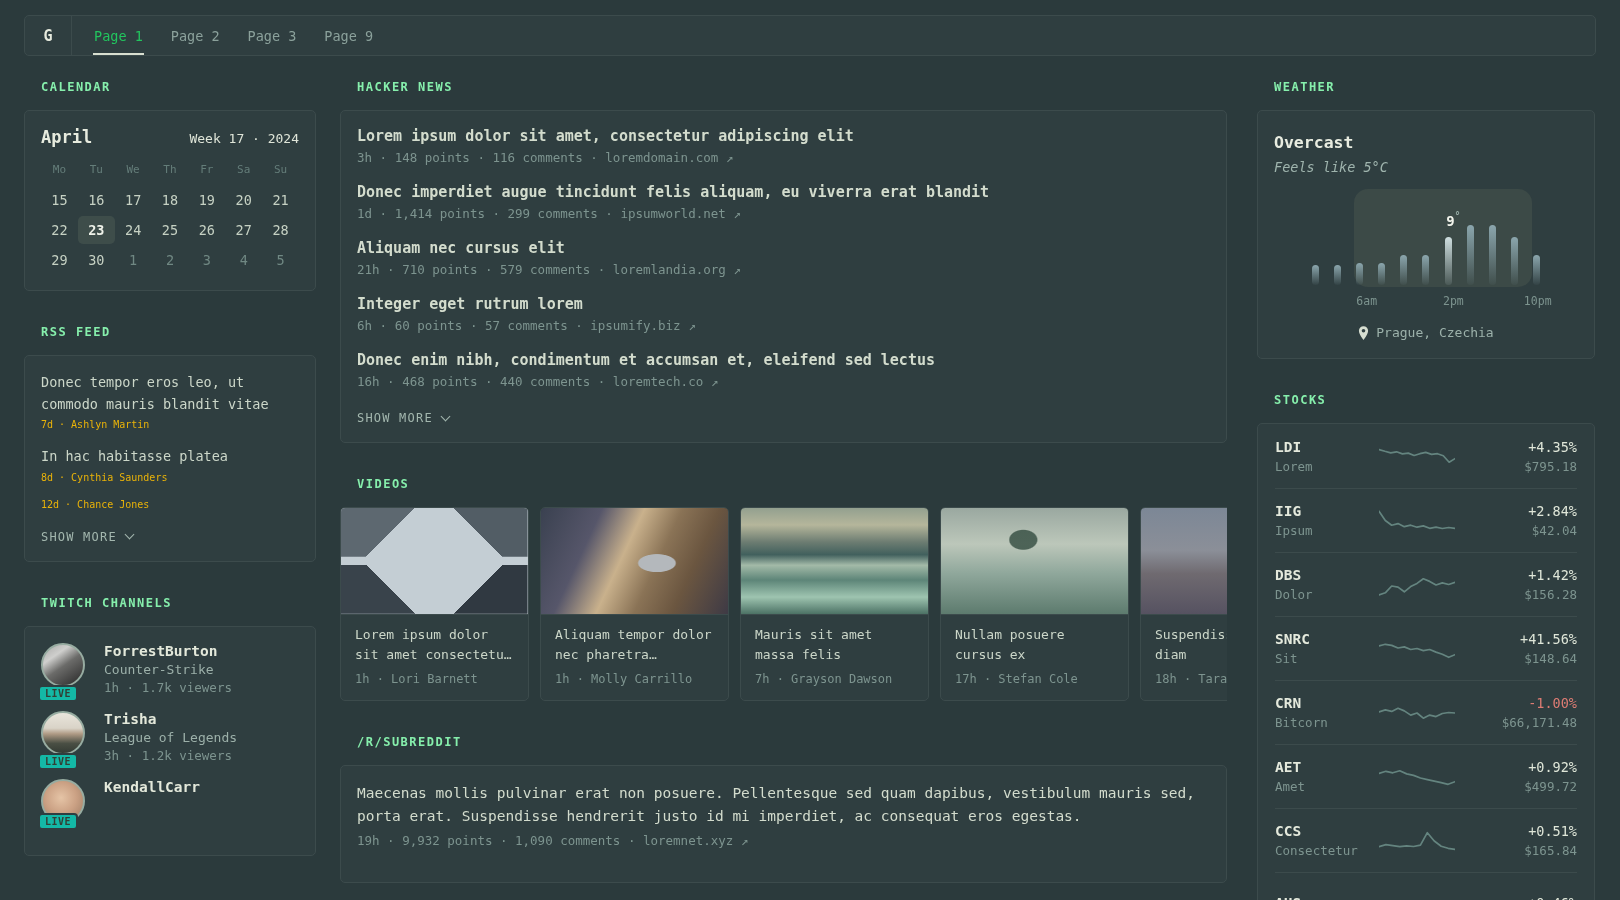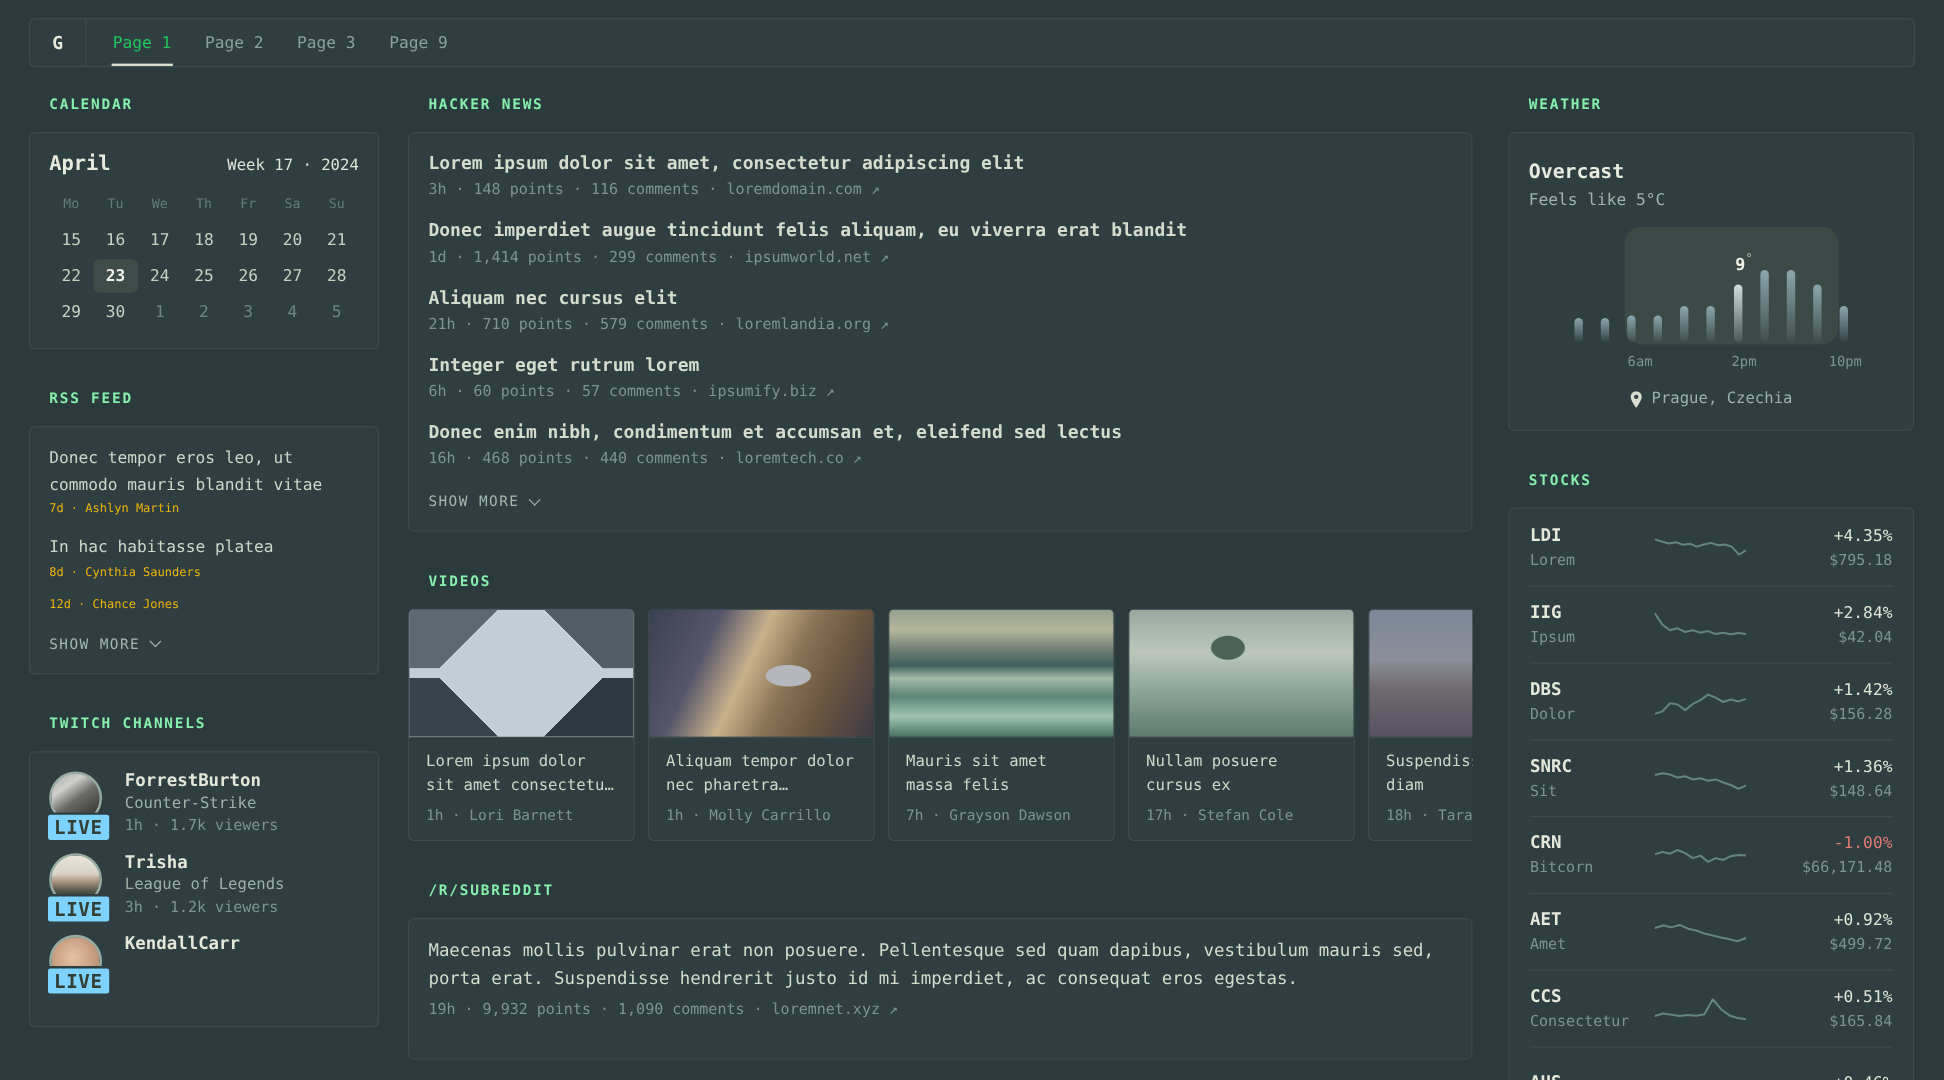--- a/index.html
+++ b/index.html
@@ -74,22 +74,22 @@
   
   .tw-item { display:flex; margin-bottom:16px; cursor:pointer; }
   .tw-avatar-wrap { position:relative; width:46px; flex:none; margin-right:17px; }
   .tw-avatar {
     width:44px; height:44px; border-radius:50%; border:2px solid #97aca1;
   }
   .av-forrest { background:linear-gradient(145deg,#a8a8a6 0%,#cfcfcd 28%,#6b6b69 52%,#262626 100%); }
   .av-trisha  { background:linear-gradient(to bottom,#e9e5dc 0%,#d9d3c7 38%,#b09b85 52%,#4a4f44 76%,#343b34 100%); }
   .av-kendall { background:radial-gradient(circle at 45% 42%,#e5c4a6 0%,#cba184 48%,#9a7a62 100%); }
   .live-badge {
-    position:absolute; left:-3px; bottom:-7px; background:#7dd3fc; color:#333f35;
-    font-size:16px; font-weight:bold; padding:1px 5px; border-radius:4px;
+    position:absolute; left:-3px; bottom:-7px; background:#14b8a6; color:#333f35;
+    font-size:10px; font-weight:bold; padding:1px 5px; border-radius:4px;
     border:2px solid #2f3e40; letter-spacing:0.5px;
   }
   .tw-name { font-size:14.5px; font-weight:bold; color:#e3e8da; }
   .tw-game { font-size:13px; color:#9cb0a9; margin-top:3px; }
   .tw-meta { font-size:12.5px; color:#7d948f; margin-top:3px; }
 
   
   .hn-item { margin-bottom:18px; }
   .hn-title { font-size:15px; color:#d3dccd; cursor:pointer;font-weight:bold; }
   .hn-meta { font-size:12.5px; color:#7d948f; margin-top:5px; }
@@ -132,21 +132,21 @@
   }
   .video-body { padding:10px 14px 14px 14px; }
   .video-title { font-size:13px; line-height:20px; min-height:40px; color:#ccd7c9; }
   .video-meta { font-size:12px; color:#7d948f; margin-top:7px; }
 
   .sub-title { font-size:14.5px; line-height:23px; color:#d3dccd; cursor:pointer; }
 
   
   .weather-card { padding:22px 16px 18px 16px; }
   .w-cond { font-size:16.5px; font-weight:bold; color:#e8ece0; }
-  .w-feels { font-size:13.5px; color:#9fb4ad; margin-top:7px; }
+  .w-feels { font-size:13.5px; color:#9fb4ad; margin-top:7px;font-style:italic; }
   .w-chart { position:relative; height:88px; margin:22px 38px 0 38px; }
   .w-zone {
     position:absolute; left:18.5%; width:78%; top:-8px; bottom:-2px;
     background:rgba(213,217,148,0.08); border-radius:14px;
   }
   .w-bars {
     position:absolute; inset:0; display:flex;
     justify-content:space-between; align-items:flex-end;
   }
   .w-bar {
@@ -475,21 +475,21 @@
 
           <div class="stock-row">
             <div class="st-id">
               <div class="st-sym">SNRC</div>
               <div class="st-name">Sit</div>
             </div>
             <div class="st-spark"><svg viewBox="0 0 100 30" width="100%" height="100%" preserveAspectRatio="none">
                   <polyline points="0.0,11.9 8.3,10.3 16.7,11.4 25.0,14.0 33.3,12.9 41.7,15.5 50.0,14.5 58.3,16.6 66.7,15.5 75.0,18.1 83.3,20.2 91.7,23.3 100.0,20.7" fill="none" stroke="currentColor" stroke-width="1.7" stroke-linejoin="round" stroke-linecap="round" vector-effect="non-scaling-stroke"></polyline>
                 </svg></div>
             <div class="st-right">
-              <div class="st-change">+1.36%</div>
+              <div class="st-change">+41.56%</div>
               <div class="st-price">$148.64</div>
             </div>
           </div>
 
           <div class="stock-row">
             <div class="st-id">
               <div class="st-sym">CRN</div>
               <div class="st-name">Bitcorn</div>
             </div>
             <div class="st-spark"><svg viewBox="0 0 100 30" width="100%" height="100%" preserveAspectRatio="none">

